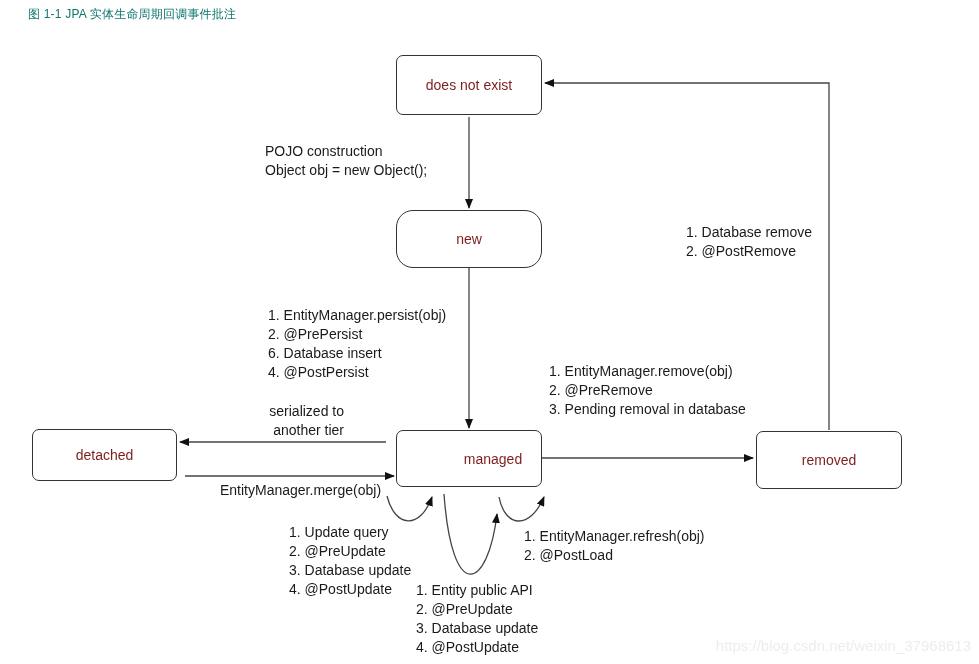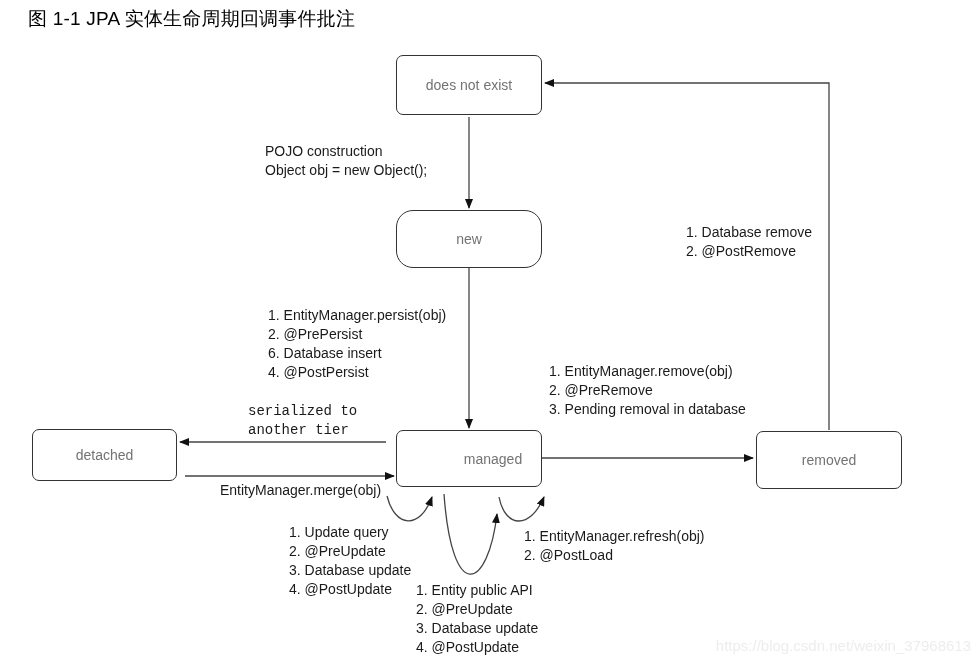--- a/index.html
+++ b/index.html
@@ -1,25 +1,25 @@
 <!DOCTYPE html>
 <html><head>
 <meta charset="utf-8">
 <style>
   html, body { margin: 0; padding: 0; background: #ffffff; }
   body { width: 979px; height: 664px; position: relative; overflow: hidden;
          font-family: "Liberation Sans", "DejaVu Sans", sans-serif; color: #1a1a1a; }
-  .title { position: absolute; left: 28px; top: 6px; font-size: 19px; color: #000000; letter-spacing: 0.2px; }
+  .title { position: absolute; left: 28px; top: 6px; font-size: 12px; color: #0f766e; letter-spacing: 0.2px; }
   svg.diagram { position: absolute; left: 0; top: 0; }
   .node { position: absolute; border: 1.3px solid #333; border-radius: 7px; background: #fff;
           display: flex; align-items: center; justify-content: center; font-size: 14px;
-          box-sizing: border-box; color: #737373; }
+          box-sizing: border-box; color: #7f1d1d; }
   .label { position: absolute; font-size: 14px; line-height: 19px; white-space: nowrap; color: #1a1a1a; }
   .label div { margin: 0; }
-  .center { text-align: right; font-family: Liberation Mono, monospace; }
+  .center { text-align: right; }
   .watermark { position: absolute; right: 8px; bottom: 10px; font-size: 15px; color: #ededed; }
 </style>
 </head>
 <body>
 
 <div class="title">图 1-1 JPA 实体生命周期回调事件批注</div>
 
 <svg class="diagram" width="979" height="664">
   <defs>
     <marker id="arr" markerWidth="10" markerHeight="8" refX="9" refY="4" orient="auto" markerUnits="userSpaceOnUse">

